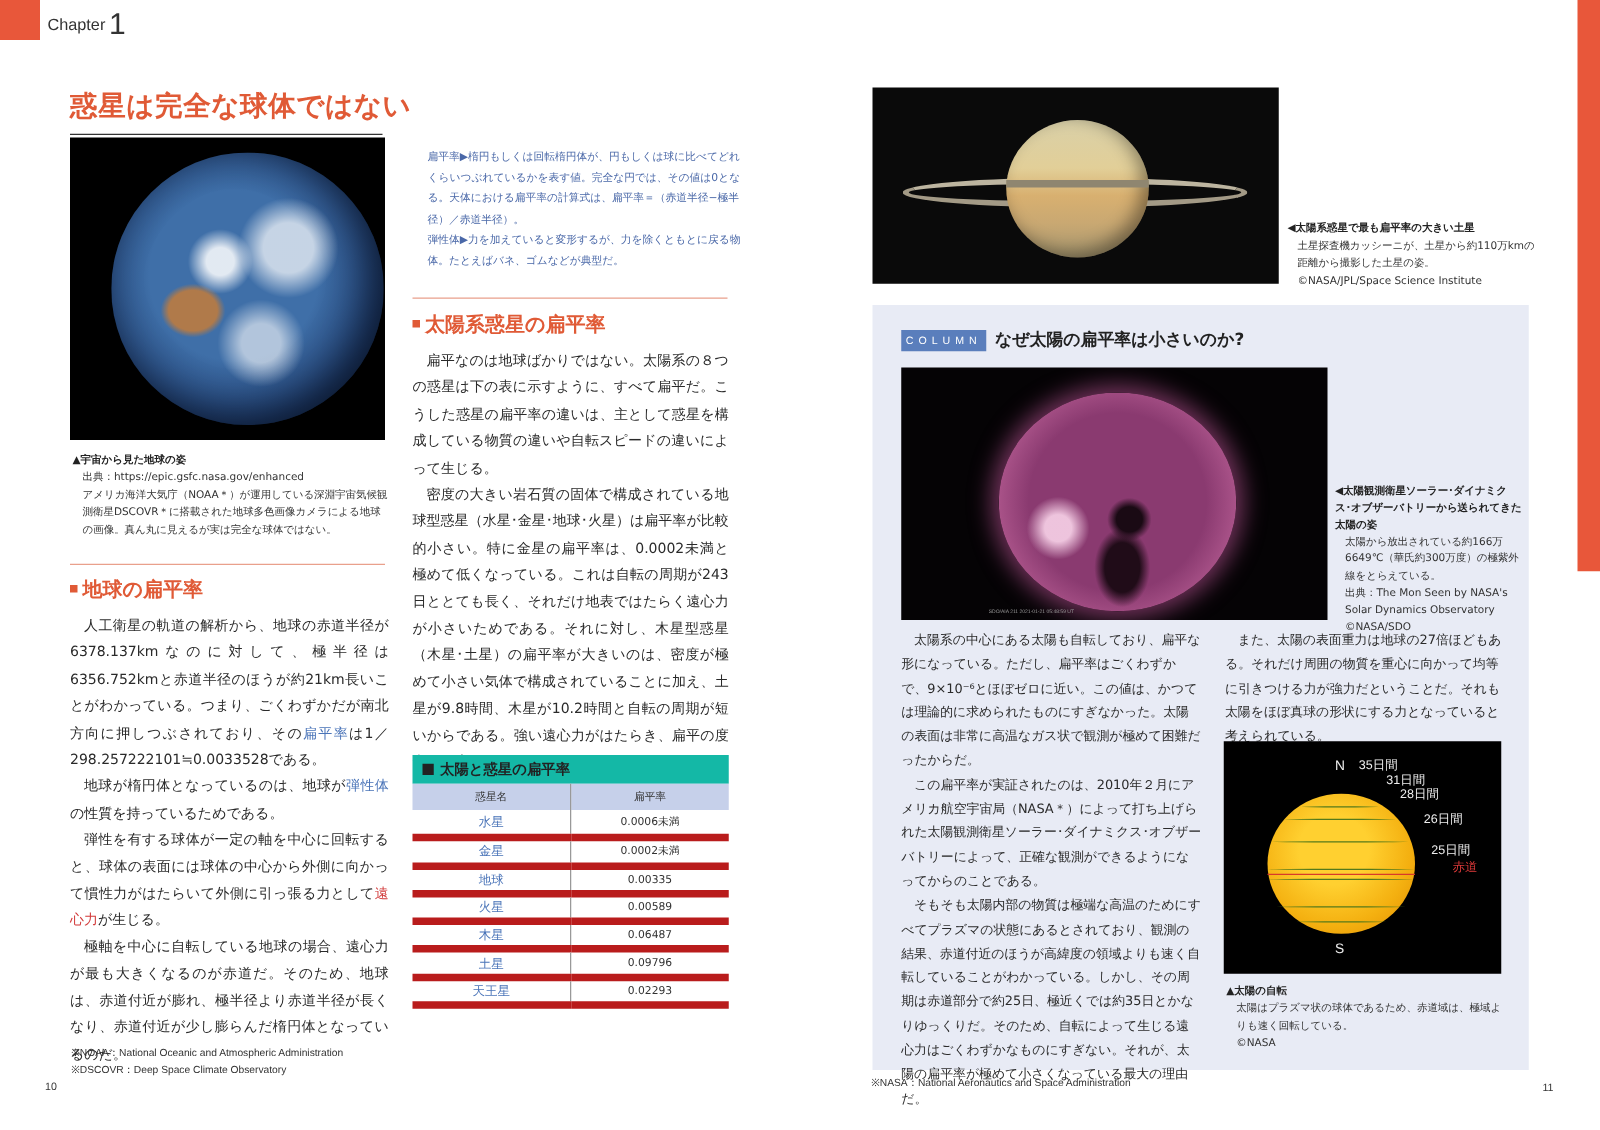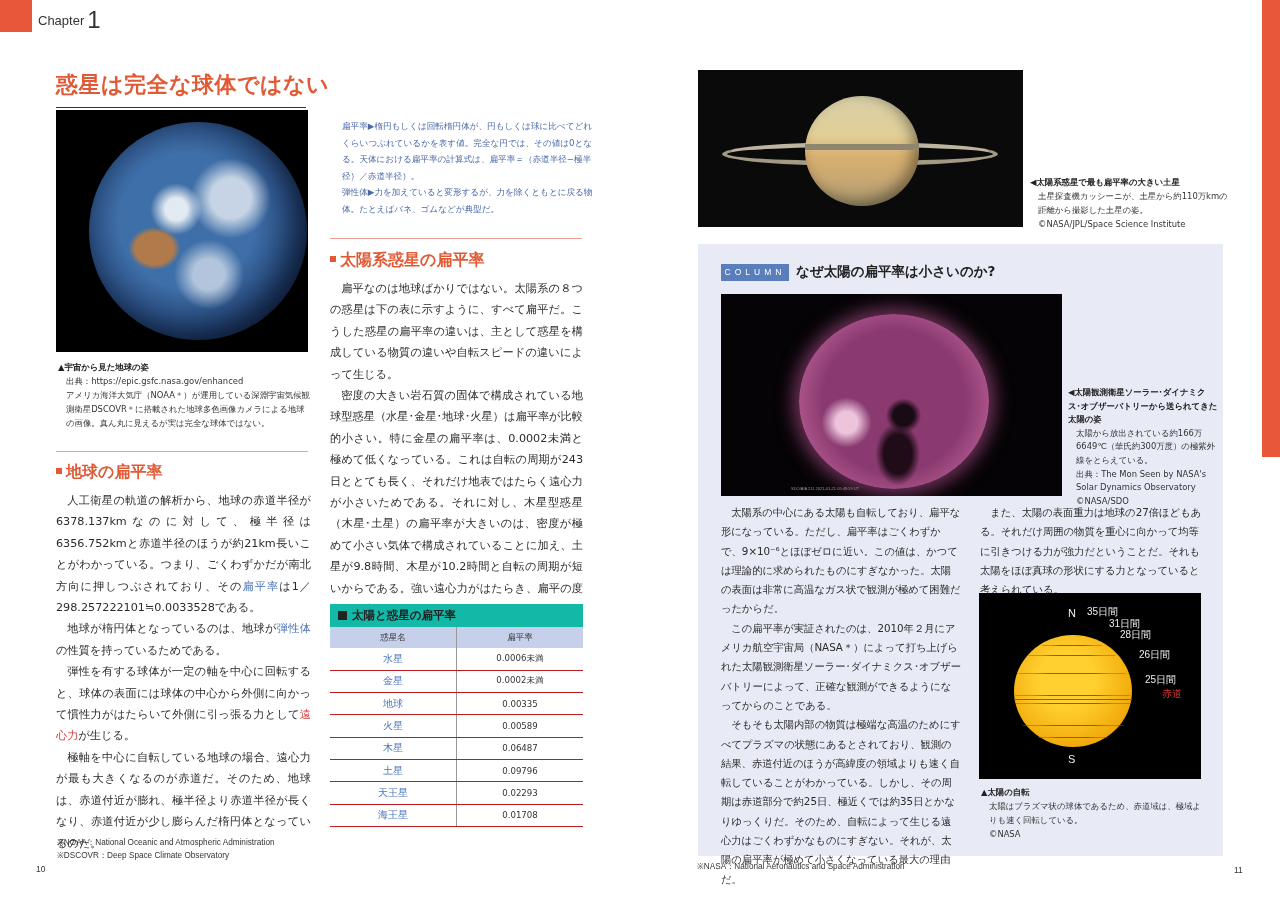--- a/index.html
+++ b/index.html
@@ -50,21 +50,21 @@
 
   .glossary { left: 330px; top: 118px; width: 253px; font-size: 8.6px; line-height: 16.6px; color: #4a68a8; margin-left: 12px; }
 
   
   .table-wrap { left: 330px; top: 604px; width: 253px; }
   .table-title { background: #14b8a6; font-size: 11.5px; font-weight: bold; color: #222; padding: 4px 8px; height: 23px; }
   .table-title .sq { display: inline-block; width: 9px; height: 9px; background: #222; margin-right: 5px; vertical-align: -1px; }
   table { width: 100%; border-collapse: collapse; font-size: 9.5px; }
   th { background: #c6d0ea; font-weight: normal; color: #333; height: 21px; font-size: 8.5px; }
   th:first-child, td:first-child { border-right: 1px solid #999; width: 50%; }
-  td { height: 22.3px; text-align: center; border-bottom: 1px solid #b91c1c; }
+  td { height: 22.3px; text-align: center; border-bottom: 6px solid #b91c1c; }
   td.planet { color: #4a74b8; font-size: 10px; }
   td.val { color: #333; font-size: 8.6px; }
 
   .footnotes-left { left: 57px; top: 836px; font-family: "Liberation Sans", sans-serif; font-size: 8.2px; line-height: 13px; color: #333; }
   .page-num-left { left: 36px; top: 864px; font-family: "Liberation Sans", sans-serif; font-size: 8.5px; color: #333; }
   .page-num-right { left: 1234px; top: 865px; font-family: "Liberation Sans", sans-serif; font-size: 8.5px; color: #333; }
   .footnote-right { left: 697px; top: 860px; font-family: "Liberation Sans", sans-serif; font-size: 8.2px; color: #333; }
 
   
   .saturn-box { left: 698px; top: 70px; width: 325px; height: 157px; background: #0a0a0a; overflow: hidden; }
@@ -187,24 +187,20 @@
           <td class="planet">木星</td>
           <td class="val">0.06487</td>
         </tr>
       <tr>
           <td class="planet">土星</td>
           <td class="val">0.09796</td>
         </tr>
       <tr>
           <td class="planet">天王星</td>
           <td class="val">0.02293</td>
-        </tr>
-      <tr>
-          <td class="planet">海王星</td>
-          <td class="val">0.01708</td>
         </tr>
     </tbody>
   </table>
 </div>
 
 <div class="abs footnotes-left">
   <div>※NOAA：National Oceanic and Atmospheric Administration</div>
   <div>※DSCOVR：Deep Space Climate Observatory</div>
 </div>
 <div class="abs page-num-left">10</div>

